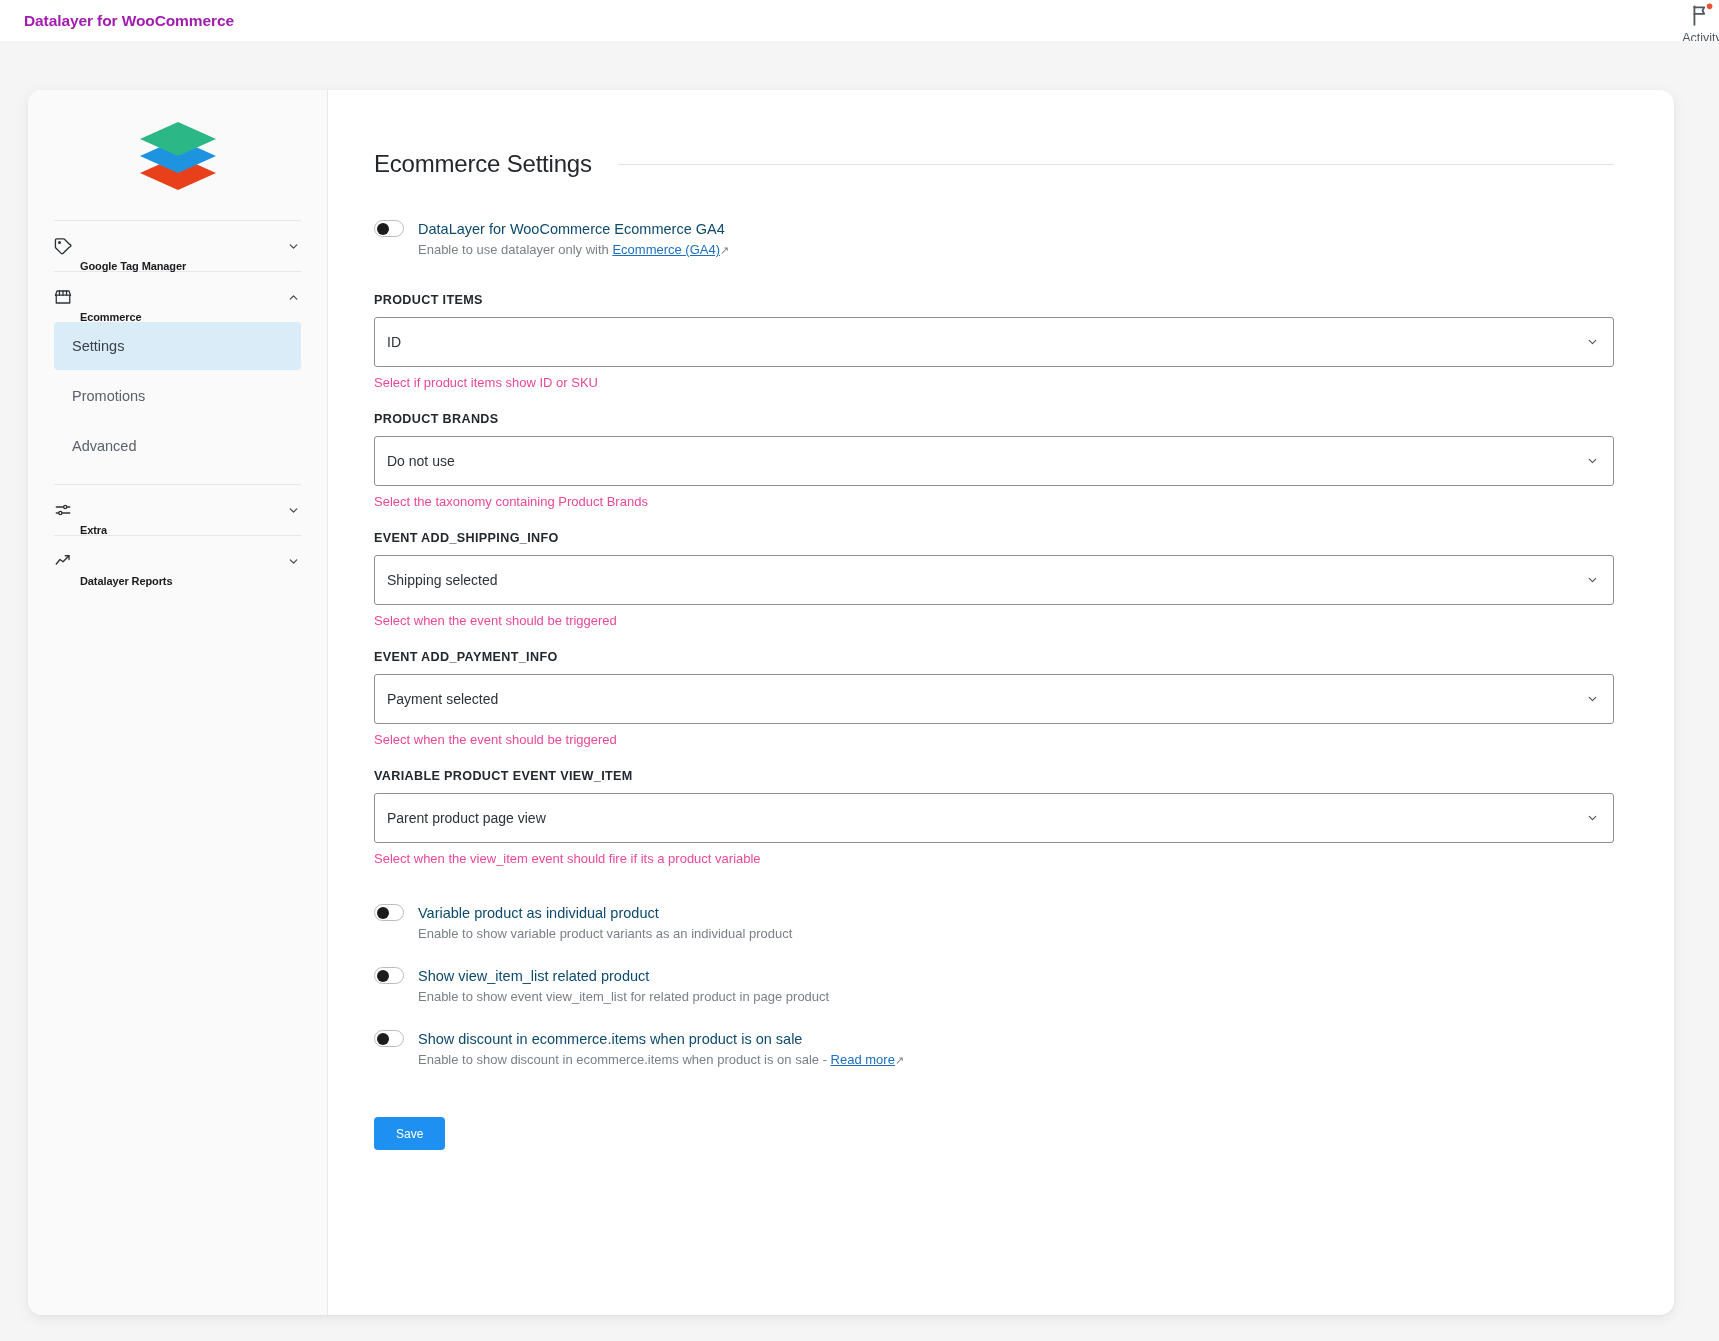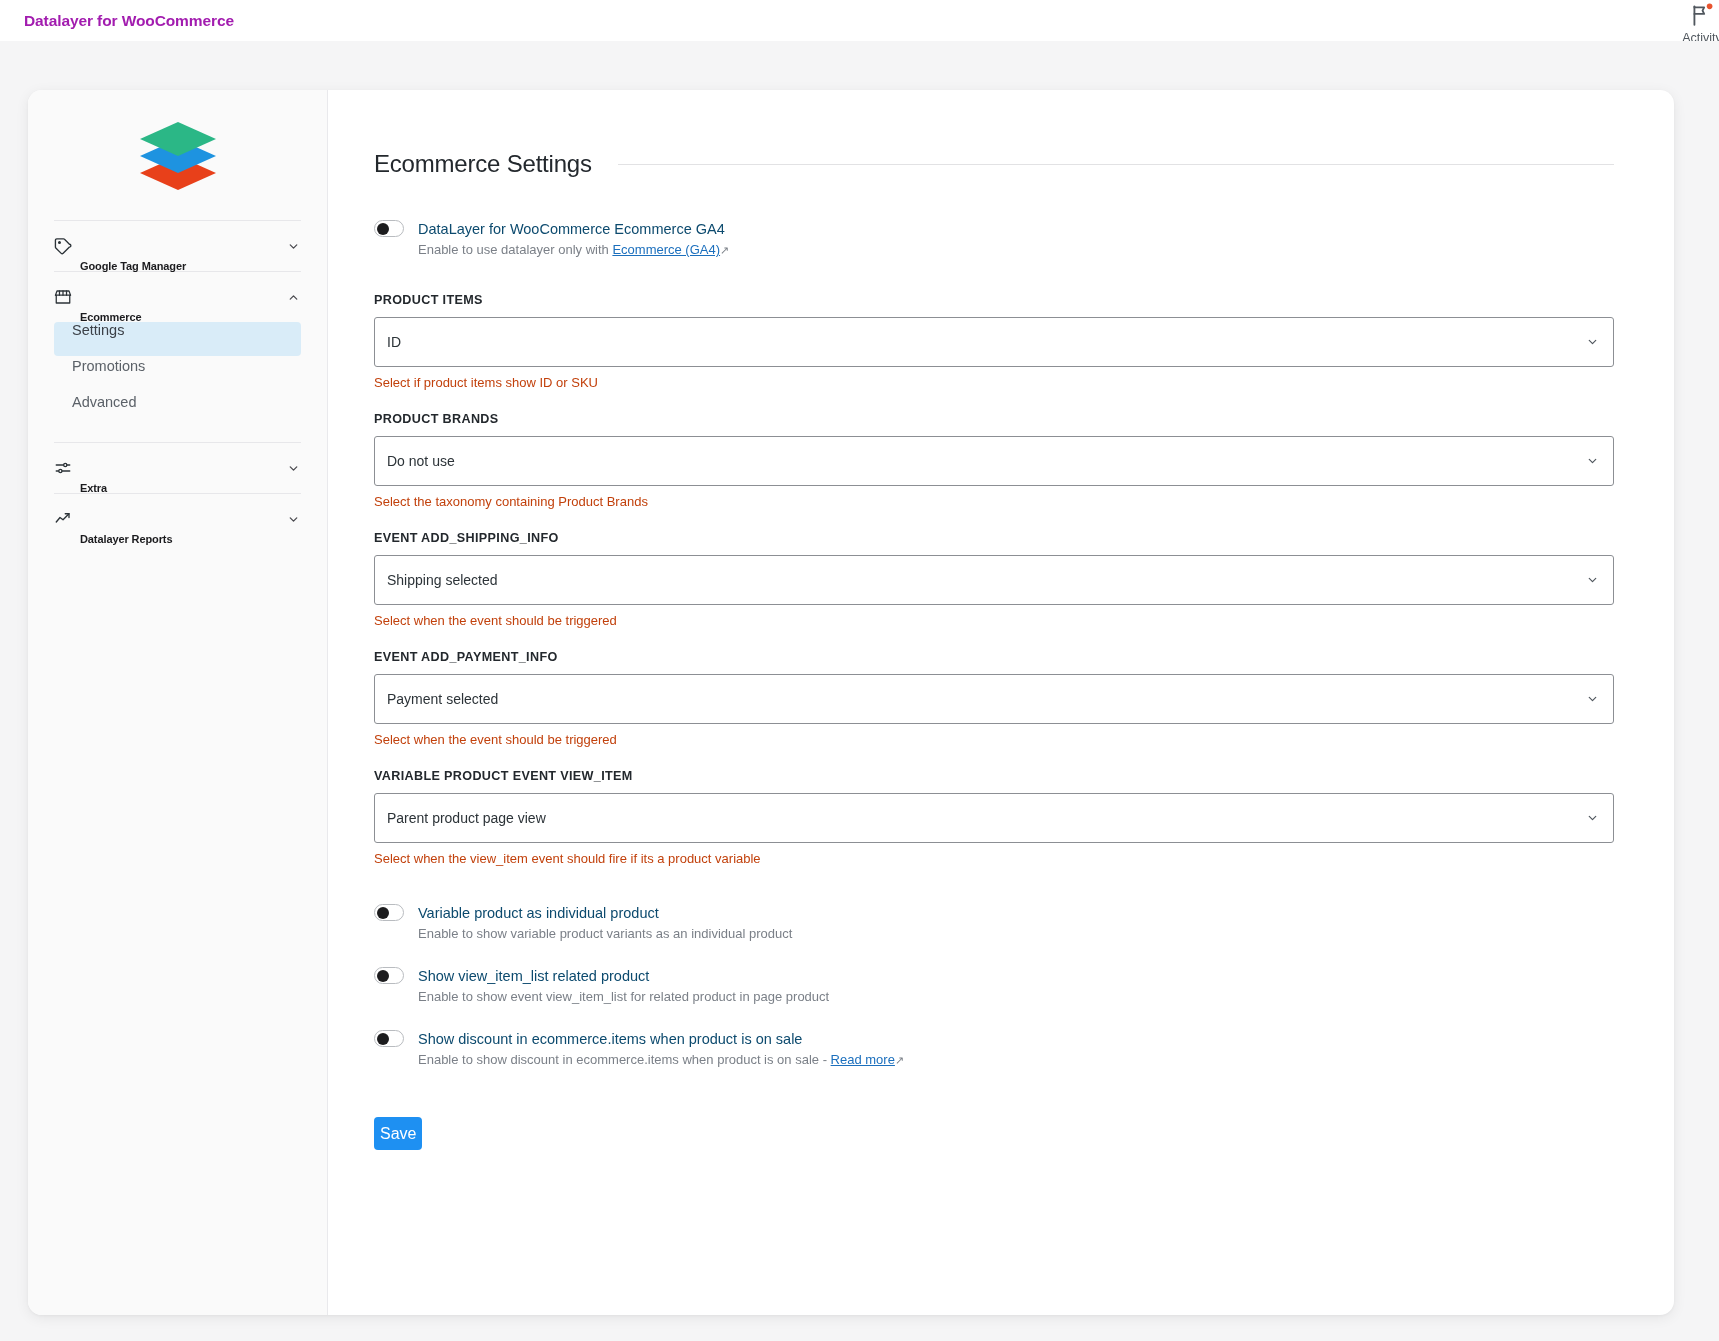--- a/index.html
+++ b/index.html
@@ -121,22 +121,23 @@
     width: 16px;
     display: flex;
     align-items: center;
     justify-content: center;
     color: #4a4a4f;
   }
   .nav-item .nav-chevron svg { display:block; }
 
   .subnav { padding-bottom: 12px; }
   .subnav-item {
-    height: 34px;
-    display: flex;
+    height: 48px;
+    display: flex;
+    align-items: center;
     padding-left: 18px;
     margin-bottom: 2px;
     font-size: 14.5px;
     color: #5b6168;
     border-radius: 4px;
     cursor: pointer;
   }
   .subnav-item.active {
     background: #d9ecf8;
     color: #3c4148;
@@ -241,36 +242,36 @@
     right: 14px;
     top: 50%;
     transform: translateY(-50%);
     color: #50575e;
     display: flex;
   }
   .select-chevron svg { display:block; }
   .field-help {
     margin-top: 8px;
     font-size: 13px;
-    color: #c2410c;
+    color: #ec4899;
   }
 
   .spacer-sm { height: 6px; }
   .spacer-md { height: 16px; }
 
   
   .save-btn {
     margin-top: 30px;
     background: #1e90f2;
     color: #ffffff;
     border: none;
     border-radius: 4px;
     height: 33px;
-    padding: 0 6px;
-    font-size: 16px;
+    padding: 0 22px;
+    font-size: 12px;
     font-family: "Liberation Sans", sans-serif;
     cursor: pointer;
   }
 </style>
 </head>
 <body>
 
 <div class="topbar">
   <div class="topbar-title">Datalayer for WooCommerce</div>
   <div class="topbar-right">

